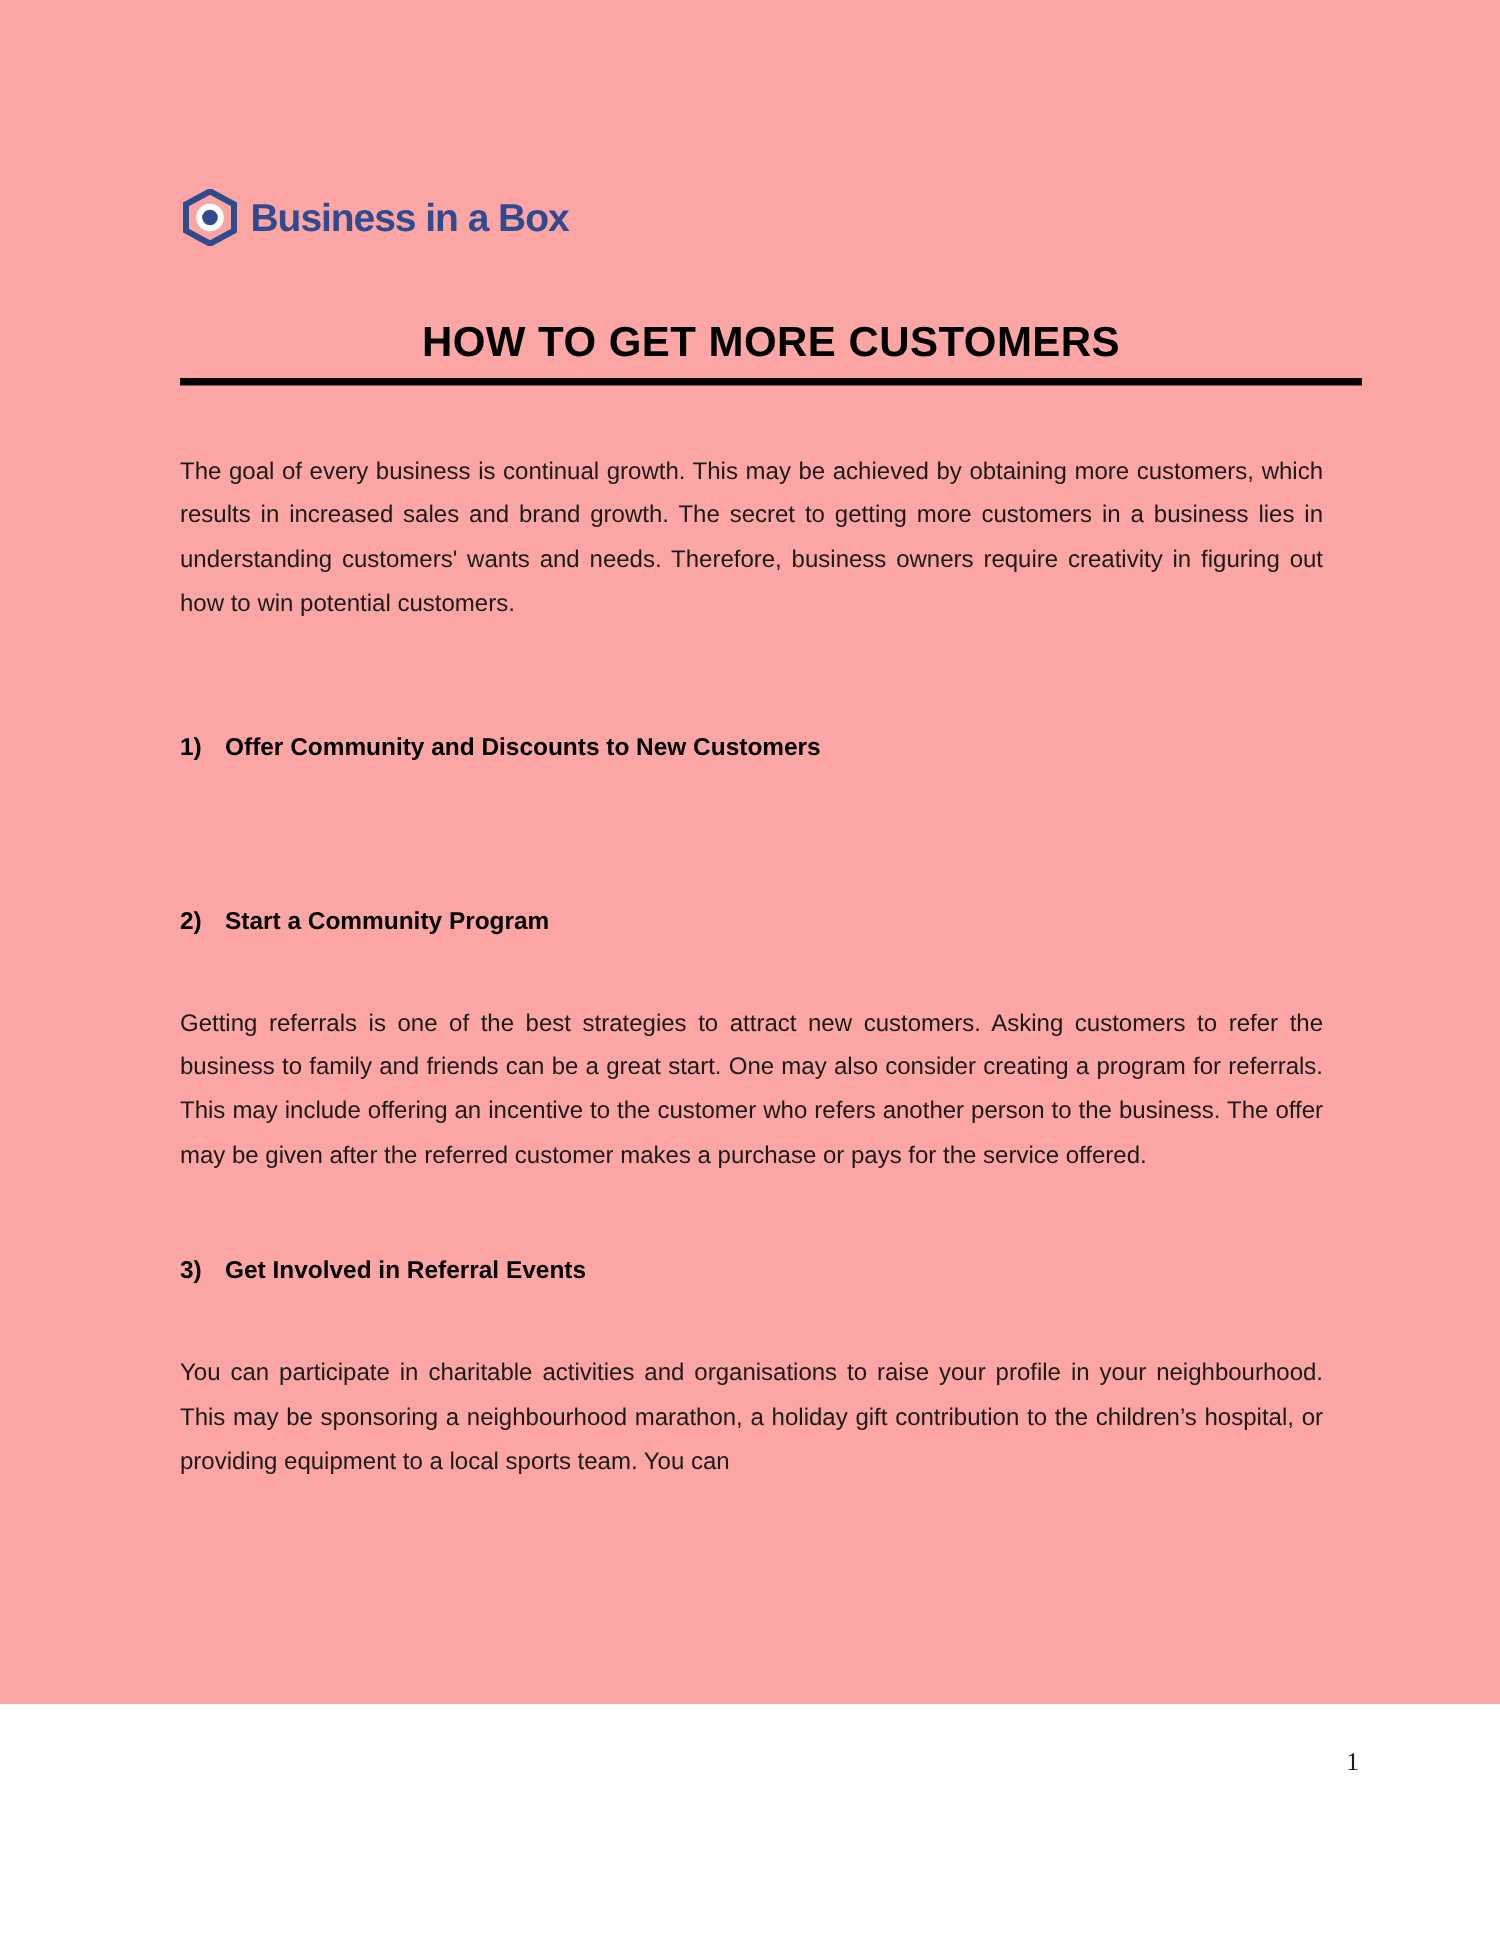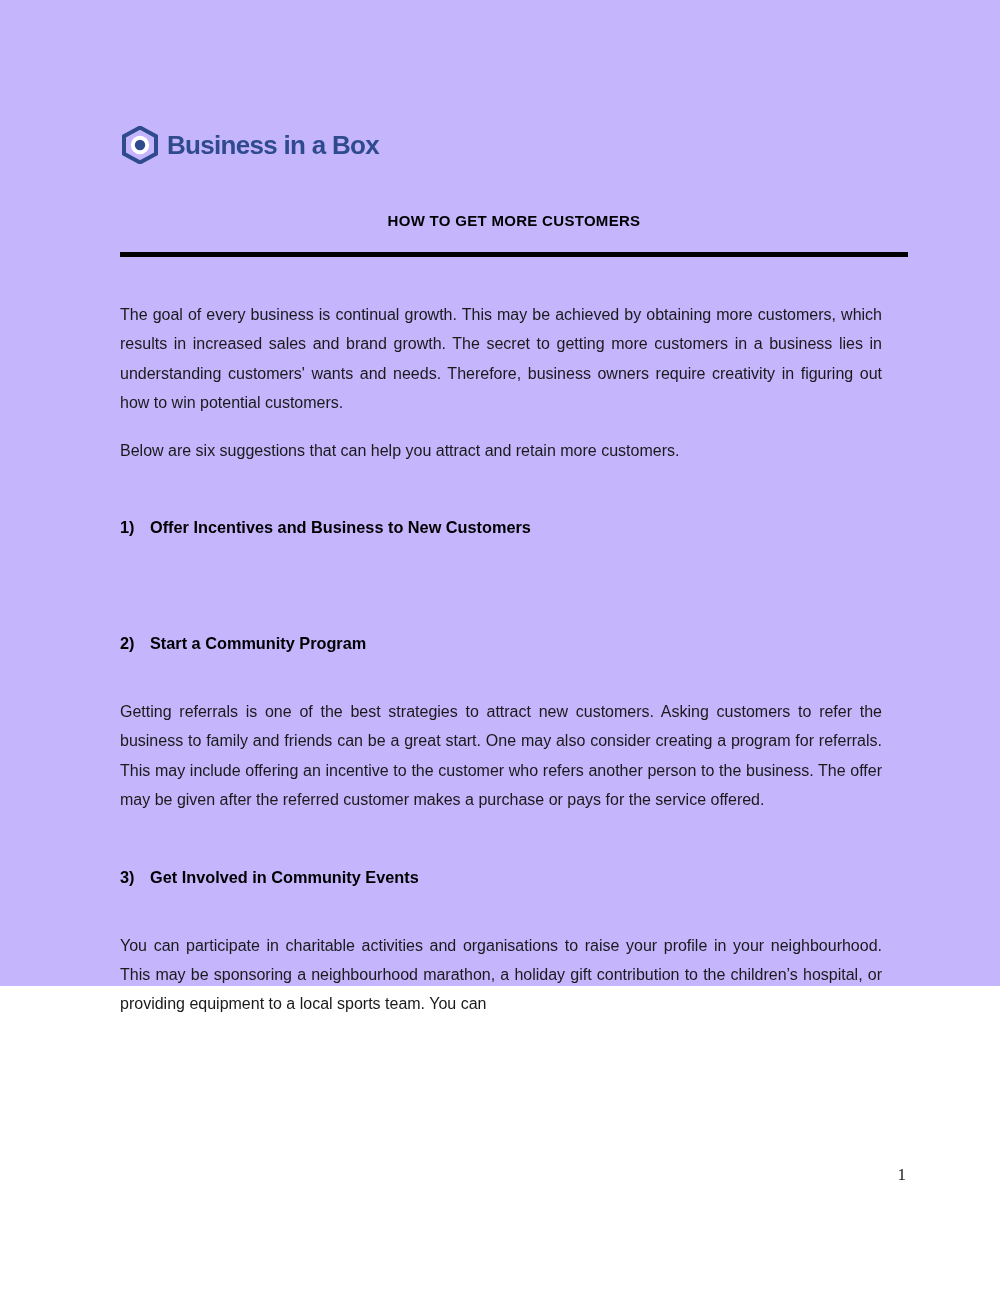--- a/index.html
+++ b/index.html
@@ -11,22 +11,22 @@
     width: 1000px;
     height: 1290px;
     font-family: "Liberation Sans", sans-serif;
     color: #000000;
     overflow: hidden;
     position: relative;
   }
   .page {
     position: relative;
     width: 1000px;
-    height: 986px;
-    background: #c4b5fd;
+    height: 1136px;
+    background: #fca5a5;
     box-sizing: border-box;
   }
 
   
   .logo-block {
     position: absolute;
     left: 122px;
     top: 126px;
     display: flex;
     align-items: center;
@@ -48,21 +48,21 @@
     line-height: 1;
   }
 
   
   .doc-title {
     position: absolute;
     left: 120px;
     top: 212px;
     width: 788px;
     text-align: center;
-    font-size: 15px;
+    font-size: 28px;
     font-weight: bold;
     letter-spacing: 0.3px;
     color: #000000;
     margin: 0;
   }
   .title-rule {
     position: absolute;
     left: 120px;
     top: 252px;
     width: 788px;
@@ -136,48 +136,47 @@
 
   <h1 class="doc-title">HOW TO GET MORE CUSTOMERS</h1>
   <div class="title-rule"></div>
 
   <div class="content">
 
     <p class="body-par">The goal of every business is continual growth. This may be achieved by obtaining more customers, which results in increased sales and brand growth. The secret to getting more customers in a business lies in understanding customers' wants and needs. Therefore, business owners require creativity in figuring out how to win potential customers.</p>
 
     <div class="gap-sm"></div>
 
-    <p class="body-par">Below are six suggestions that can help you attract and retain more customers.</p>
 
     <div class="gap-head-before"></div>
 
     <h2 class="num-head">
       <span class="num">1)</span>
-      <span class="htext">Offer Incentives and Business to New Customers</span>
+      <span class="htext">Offer Community and Discounts to New Customers</span>
     </h2>
 
     <div class="gap-head-after"></div>
 
 
     <div class="gap-head-before"></div>
 
     <h2 class="num-head">
       <span class="num">2)</span>
       <span class="htext">Start a Community Program</span>
     </h2>
 
     <div class="gap-head-after"></div>
 
     <p class="body-par">Getting referrals is one of the best strategies to attract new customers. Asking customers to refer the business to family and friends can be a great start. One may also consider creating a program for referrals. This may include offering an incentive to the customer who refers another person to the business. The offer may be given after the referred customer makes a purchase or pays for the service offered.</p>
 
     <div class="gap-head-before"></div>
 
     <h2 class="num-head">
       <span class="num">3)</span>
-      <span class="htext">Get Involved in Community Events</span>
+      <span class="htext">Get Involved in Referral Events</span>
     </h2>
 
     <div class="gap-head-after"></div>
 
     <p class="body-par last-no-justify">You can participate in charitable activities and organisations to raise your profile in your neighbourhood. This may be sponsoring a neighbourhood marathon, a holiday gift contribution to the children’s hospital, or providing equipment to a local sports team. You can</p>
 
   </div>
 
   <div class="page-number">1</div>
 

